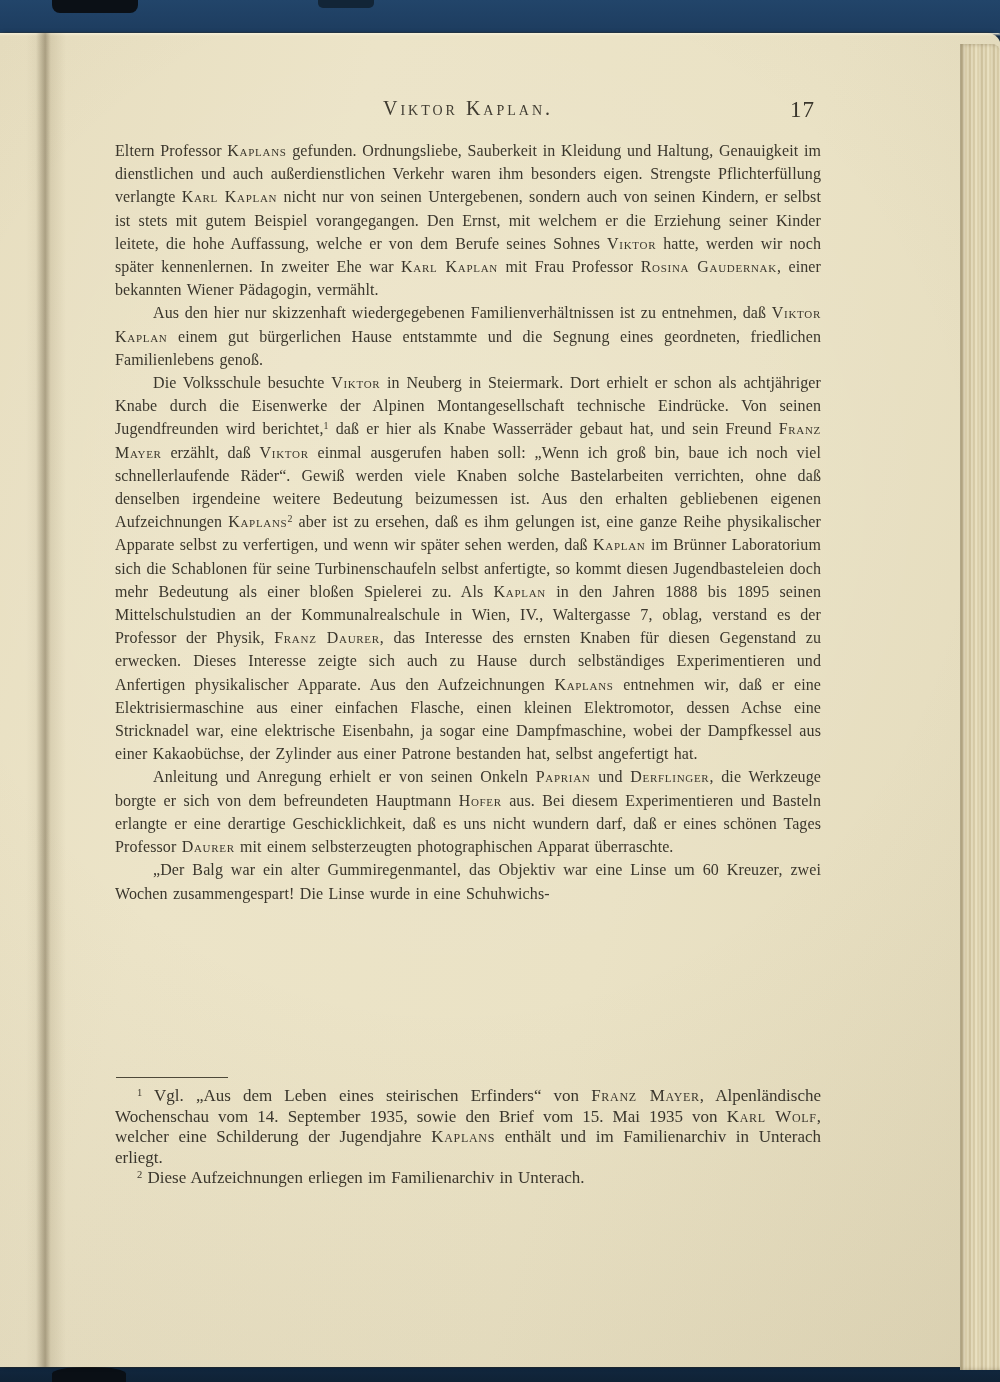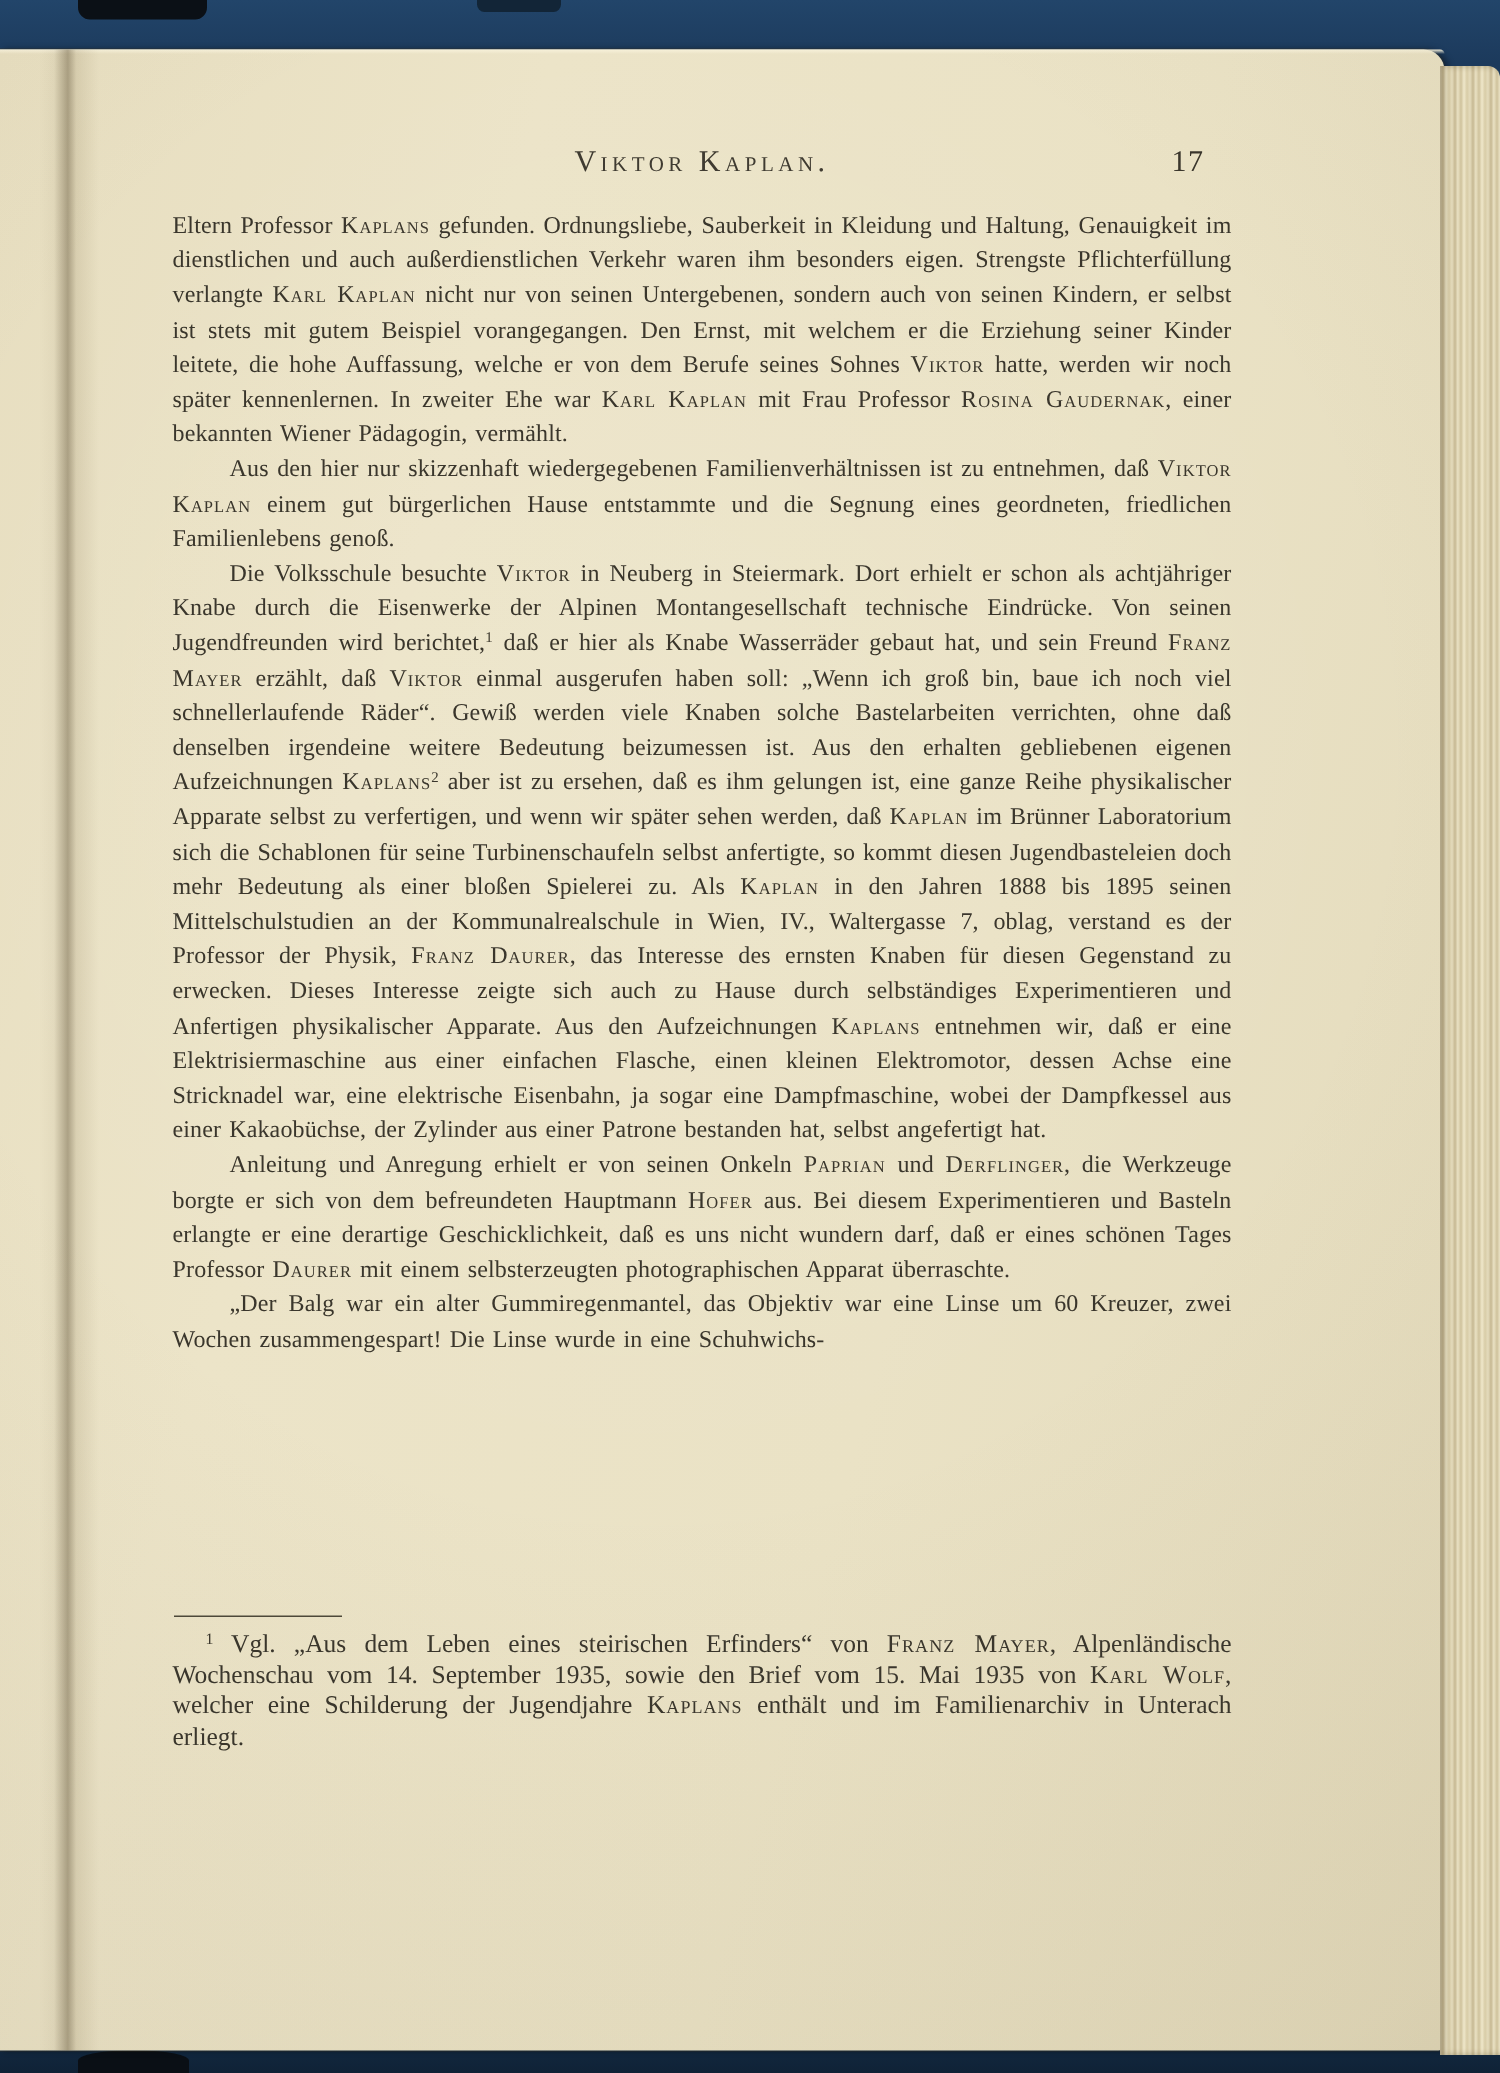--- a/index.html
+++ b/index.html
@@ -15,20 +15,21 @@
     background:#10２; background:#122537; border-radius:0 0 5px 5px; }
   .cover-blot-bottom { position:absolute; left:52px; bottom:0; width:74px; height:15px;
     background:#0a0f15; border-radius:45% 45% 0 0; }
 
   
   .page {
     position:absolute; left:0; top:33px; width:963px; height:1334px;
     background:linear-gradient(105deg,#e7dec0 0%, #ece4c8 28%, #eae2c5 62%, #e3dabb 100%);
     border-top-right-radius:14px; border-bottom-right-radius:4px;
     box-shadow:0 0 0 1px rgba(60,50,30,0.25), 3px 0 4px rgba(0,0,0,0.35);
+    padding-left:38px;
   }
   .page::before { content:''; position:absolute; top:0; left:0; right:0; height:3px;
     background:linear-gradient(180deg,#f7f1da,rgba(255,255,255,0)); border-top-right-radius:14px; }
   .page::after { content:''; position:absolute; inset:0; pointer-events:none;
     background:radial-gradient(120% 90% at 45% 35%, rgba(255,255,255,0.09) 0%, rgba(255,255,255,0) 42%, rgba(110,92,55,0.08) 82%, rgba(88,72,42,0.15) 100%);
     border-top-right-radius:14px; }
 
   
   .fold-shadow { position:absolute; left:26px; top:33px; width:40px; height:1334px; pointer-events:none; z-index:2;
     background:linear-gradient(90deg, rgba(0,0,0,0) 0%, rgba(96,82,52,0.05) 25%, rgba(86,72,44,0.42) 48%, rgba(130,114,78,0.16) 62%, rgba(0,0,0,0) 100%); }
@@ -39,21 +40,21 @@
     background:repeating-linear-gradient(90deg,
       #e8dfc0 0px, #cfc29c 2px, #efe7ca 4px, #d8cca7 6px, #e4dbbc 8px, #c6b892 10px, #ece4c7 12px);
     box-shadow:inset 3px 0 4px rgba(70,55,25,0.35); }
 
   
   .content { position:absolute; left:115px; top:0; width:706px; height:100%; color:#3a362c; z-index:3; }
 
   .header-row { position:absolute; top:64px; left:0; width:100%; height:26px; }
   .header-title { display:block; text-align:center; font-variant:small-caps; letter-spacing:3px;
     font-size:20px; color:#3f3b31; }
-  .page-number { position:absolute; right:18px; top:0; font-size:20px; letter-spacing:1px; }
+  .page-number { position:absolute; right:6px; top:0; font-size:23px; letter-spacing:1px; }
 
   .body-text { position:absolute; top:106px; left:0; width:706px;
     font-size:16px; line-height:23.2px; text-align:justify; word-spacing:1.2px; letter-spacing:0.1px; }
   .body-text p { margin:0; }
   .body-text p.indent { text-indent:38px; }
   .sc { font-variant:small-caps; letter-spacing:0.7px; }
   sup { font-size:0.62em; line-height:0; vertical-align:0.5em; }
 
   .footnote-rule { position:absolute; left:1px; top:1044px; width:112px; height:0;
     border-top:1.6px solid #4d4839; }
@@ -85,20 +86,21 @@
           <p><span>Eltern Professor </span><span class="sc">Kaplans</span><span> gefunden. Ordnungsliebe, Sauberkeit in Kleidung und Haltung, Genauigkeit im dienstlichen und auch außerdienstlichen Verkehr waren ihm besonders eigen. Strengste Pflichterfüllung verlangte </span><span class="sc">Karl Kaplan</span><span> nicht nur von seinen Untergebenen, sondern auch von seinen Kindern, er selbst ist stets mit gutem Beispiel vorangegangen. Den Ernst, mit welchem er die Erziehung seiner Kinder leitete, die hohe Auffassung, welche er von dem Berufe seines Sohnes </span><span class="sc">Viktor</span><span> hatte, werden wir noch später kennenlernen. In zweiter Ehe war </span><span class="sc">Karl Kaplan</span><span> mit Frau Professor </span><span class="sc">Rosina Gaudernak</span><span>, einer bekannten Wiener Pädagogin, vermählt.</span></p>
           <p class="indent"><span>Aus den hier nur skizzenhaft wiedergegebenen Familienverhältnissen ist zu entnehmen, daß </span><span class="sc">Viktor Kaplan</span><span> einem gut bürgerlichen Hause entstammte und die Segnung eines geordneten, friedlichen Familienlebens genoß.</span></p>
           <p class="indent"><span>Die Volksschule besuchte </span><span class="sc">Viktor</span><span> in Neuberg in Steiermark. Dort erhielt er schon als achtjähriger Knabe durch die Eisenwerke der Alpinen Montangesellschaft technische Eindrücke. Von seinen Jugendfreunden wird berichtet,</span><sup>1</sup><span> daß er hier als Knabe Wasserräder gebaut hat, und sein Freund </span><span class="sc">Franz Mayer</span><span> erzählt, daß </span><span class="sc">Viktor</span><span> einmal ausgerufen haben soll: „Wenn ich groß bin, baue ich noch viel schnellerlaufende Räder“. Gewiß werden viele Knaben solche Bastelarbeiten verrichten, ohne daß denselben irgendeine weitere Bedeutung beizumessen ist. Aus den erhalten gebliebenen eigenen Aufzeichnungen </span><span class="sc">Kaplans</span><sup>2</sup><span> aber ist zu ersehen, daß es ihm gelungen ist, eine ganze Reihe physikalischer Apparate selbst zu verfertigen, und wenn wir später sehen werden, daß </span><span class="sc">Kaplan</span><span> im Brünner Laboratorium sich die Schablonen für seine Turbinenschaufeln selbst anfertigte, so kommt diesen Jugendbasteleien doch mehr Bedeutung als einer bloßen Spielerei zu. Als </span><span class="sc">Kaplan</span><span> in den Jahren 1888 bis 1895 seinen Mittelschulstudien an der Kommunalrealschule in Wien, IV., Waltergasse 7, oblag, verstand es der Professor der Physik, </span><span class="sc">Franz Daurer</span><span>, das Interesse des ernsten Knaben für diesen Gegenstand zu erwecken. Dieses Interesse zeigte sich auch zu Hause durch selbständiges Experimentieren und Anfertigen physikalischer Apparate. Aus den Aufzeichnungen </span><span class="sc">Kaplans</span><span> entnehmen wir, daß er eine Elektrisiermaschine aus einer einfachen Flasche, einen kleinen Elektromotor, dessen Achse eine Stricknadel war, eine elektrische Eisenbahn, ja sogar eine Dampfmaschine, wobei der Dampfkessel aus einer Kakaobüchse, der Zylinder aus einer Patrone bestanden hat, selbst angefertigt hat.</span></p>
           <p class="indent"><span>Anleitung und Anregung erhielt er von seinen Onkeln </span><span class="sc">Paprian</span><span> und </span><span class="sc">Derflinger</span><span>, die Werkzeuge borgte er sich von dem befreundeten Hauptmann </span><span class="sc">Hofer</span><span> aus. Bei diesem Experimentieren und Basteln erlangte er eine derartige Geschicklichkeit, daß es uns nicht wundern darf, daß er eines schönen Tages Professor </span><span class="sc">Daurer</span><span> mit einem selbsterzeugten photographischen Apparat überraschte.</span></p>
           <p class="indent"><span>„Der Balg war ein alter Gummiregenmantel, das Objektiv war eine Linse um 60 Kreuzer, zwei Wochen zusammengespart! Die Linse wurde in eine Schuhwichs-</span></p>
         </div>
 
       <div class="footnote-rule"></div>
       <div class="footnotes" id="footnotes">
           <p><sup>1</sup><span> Vgl. „Aus dem Leben eines steirischen Erfinders“ von </span><span class="sc">Franz Mayer</span><span>, Alpenländische Wochenschau vom 14. September 1935, sowie den Brief vom 15. Mai 1935 von </span><span class="sc">Karl Wolf</span><span>, welcher eine Schilderung der Jugendjahre </span><span class="sc">Kaplans</span><span> enthält und im Familienarchiv in Unterach erliegt.</span></p>
+          <p><sup>2</sup><span> Diese Aufzeichnungen erliegen im Familienarchiv in Unterach.</span></p>
         </div>
 
 
     </div>
   </div>
 
   <div class="fold-shadow"></div>
   <div class="page-stack"></div>
 </div>
 

